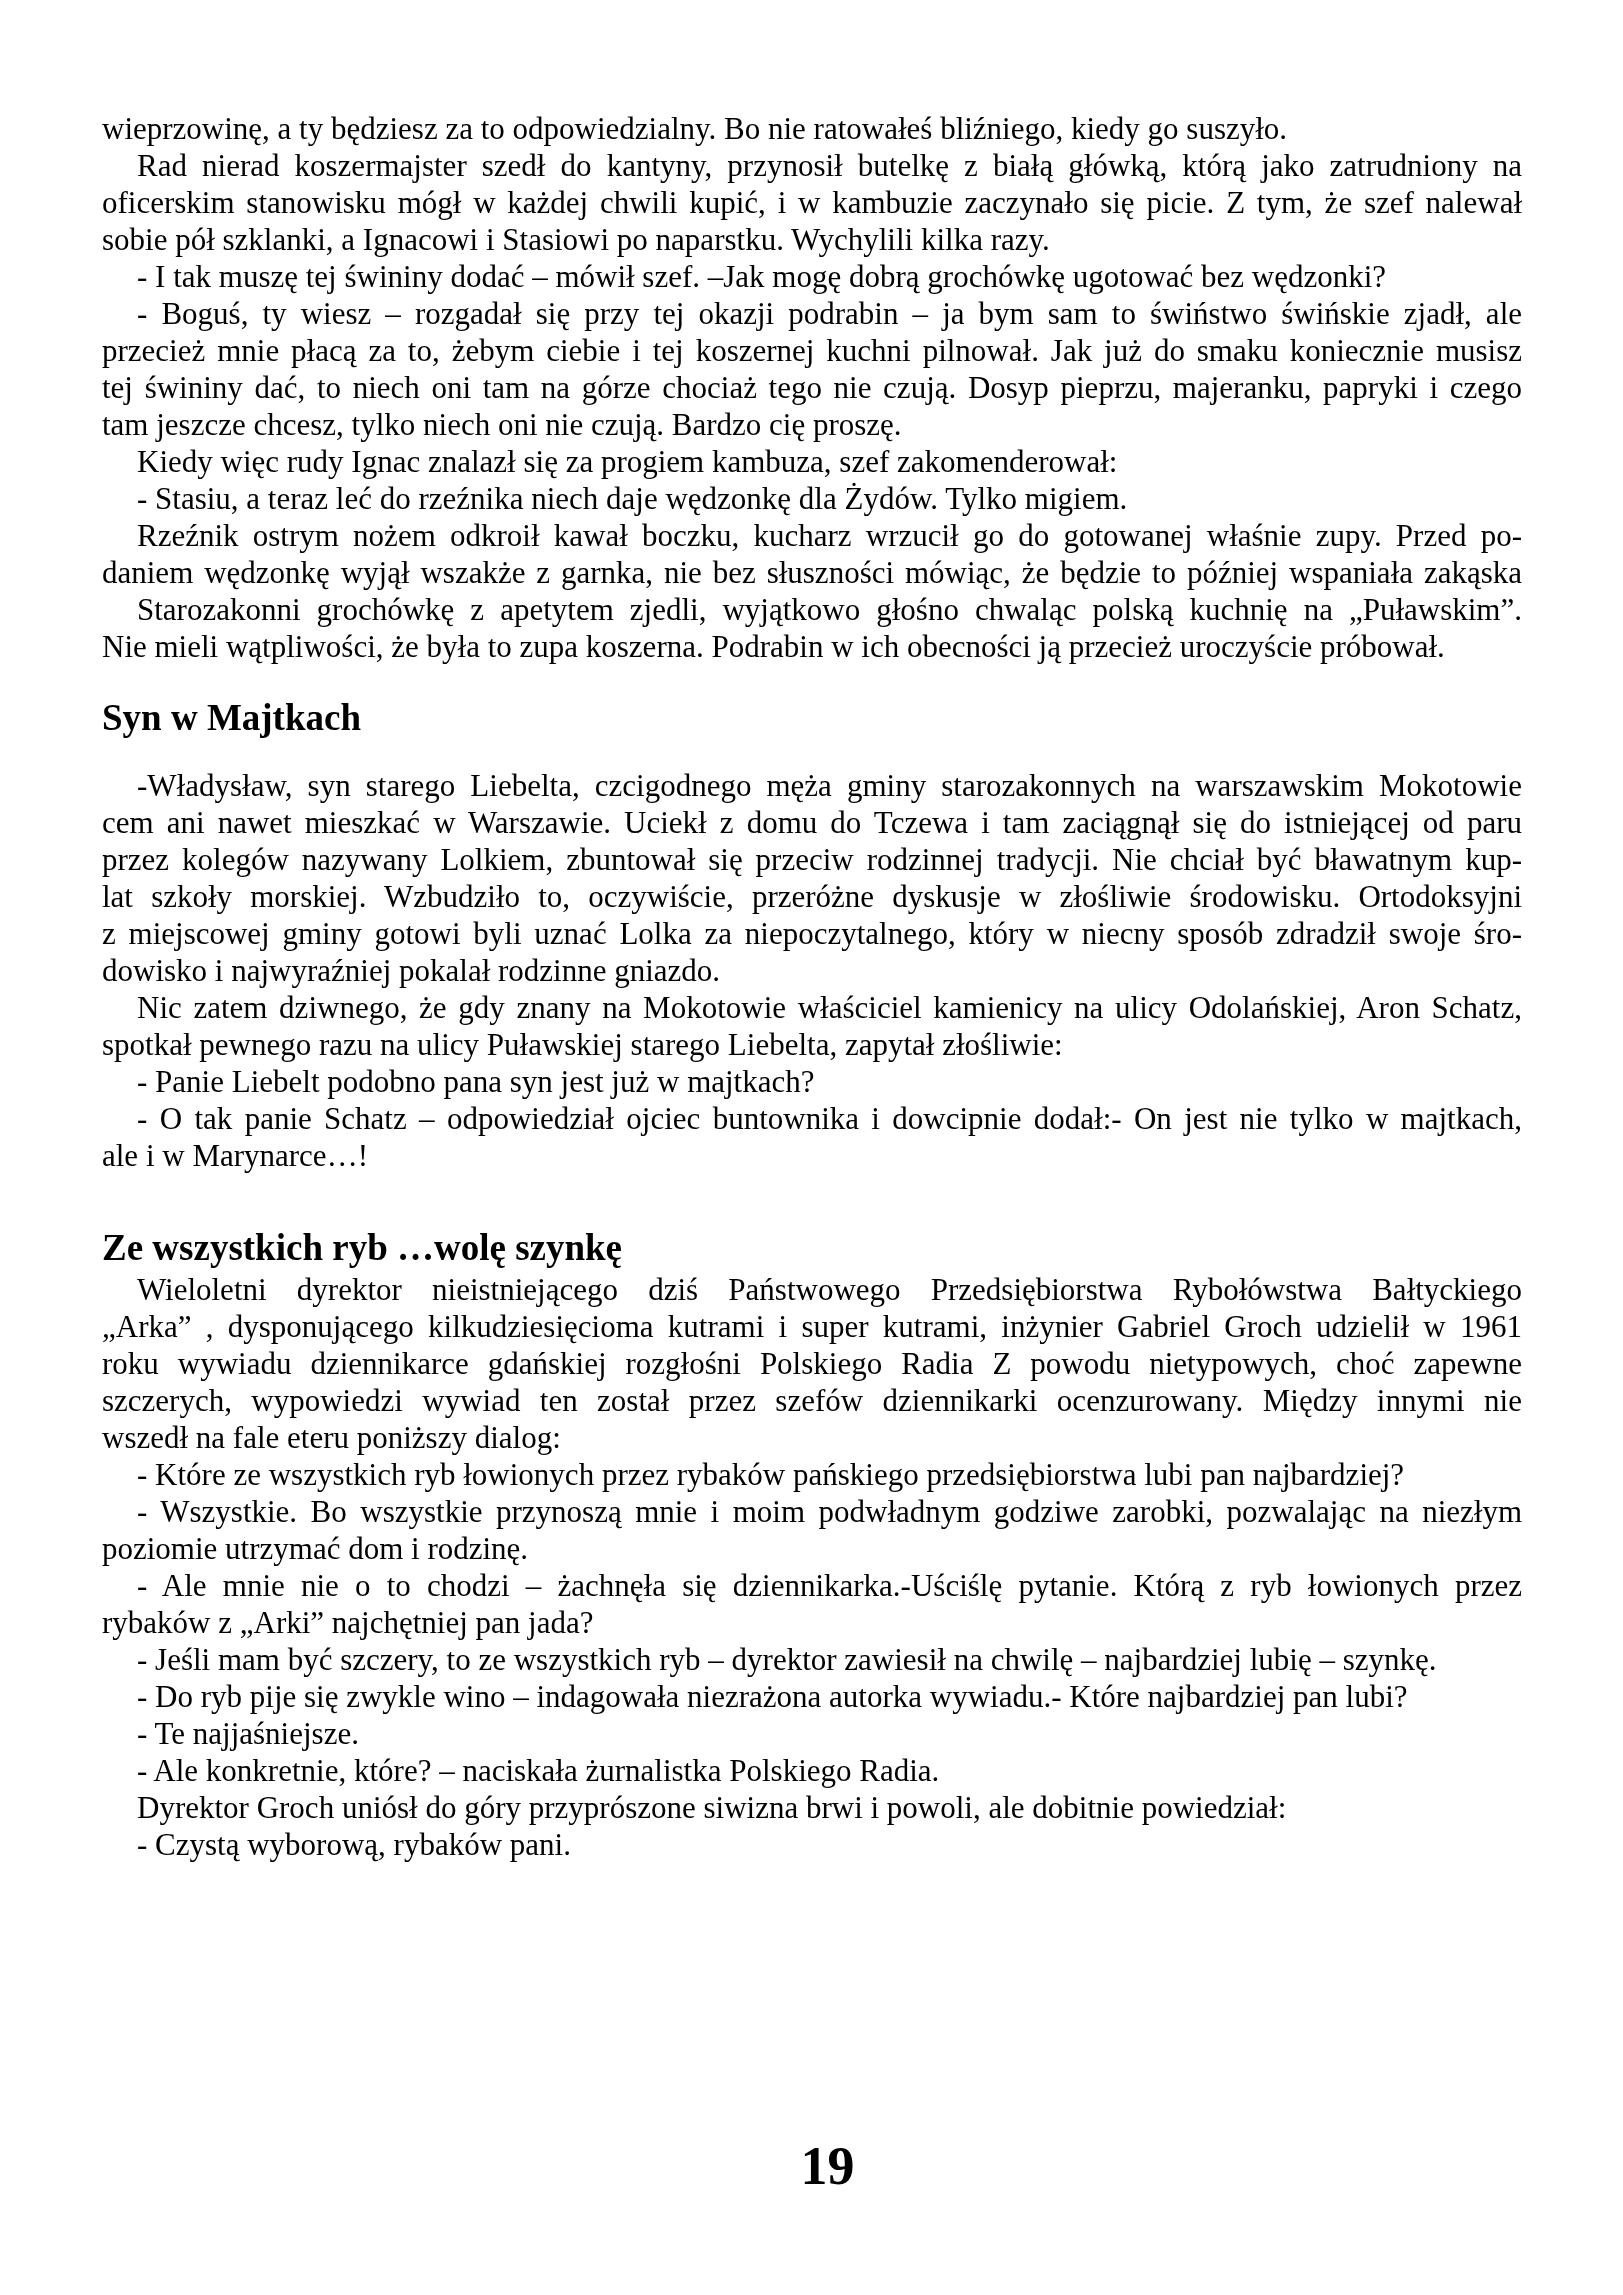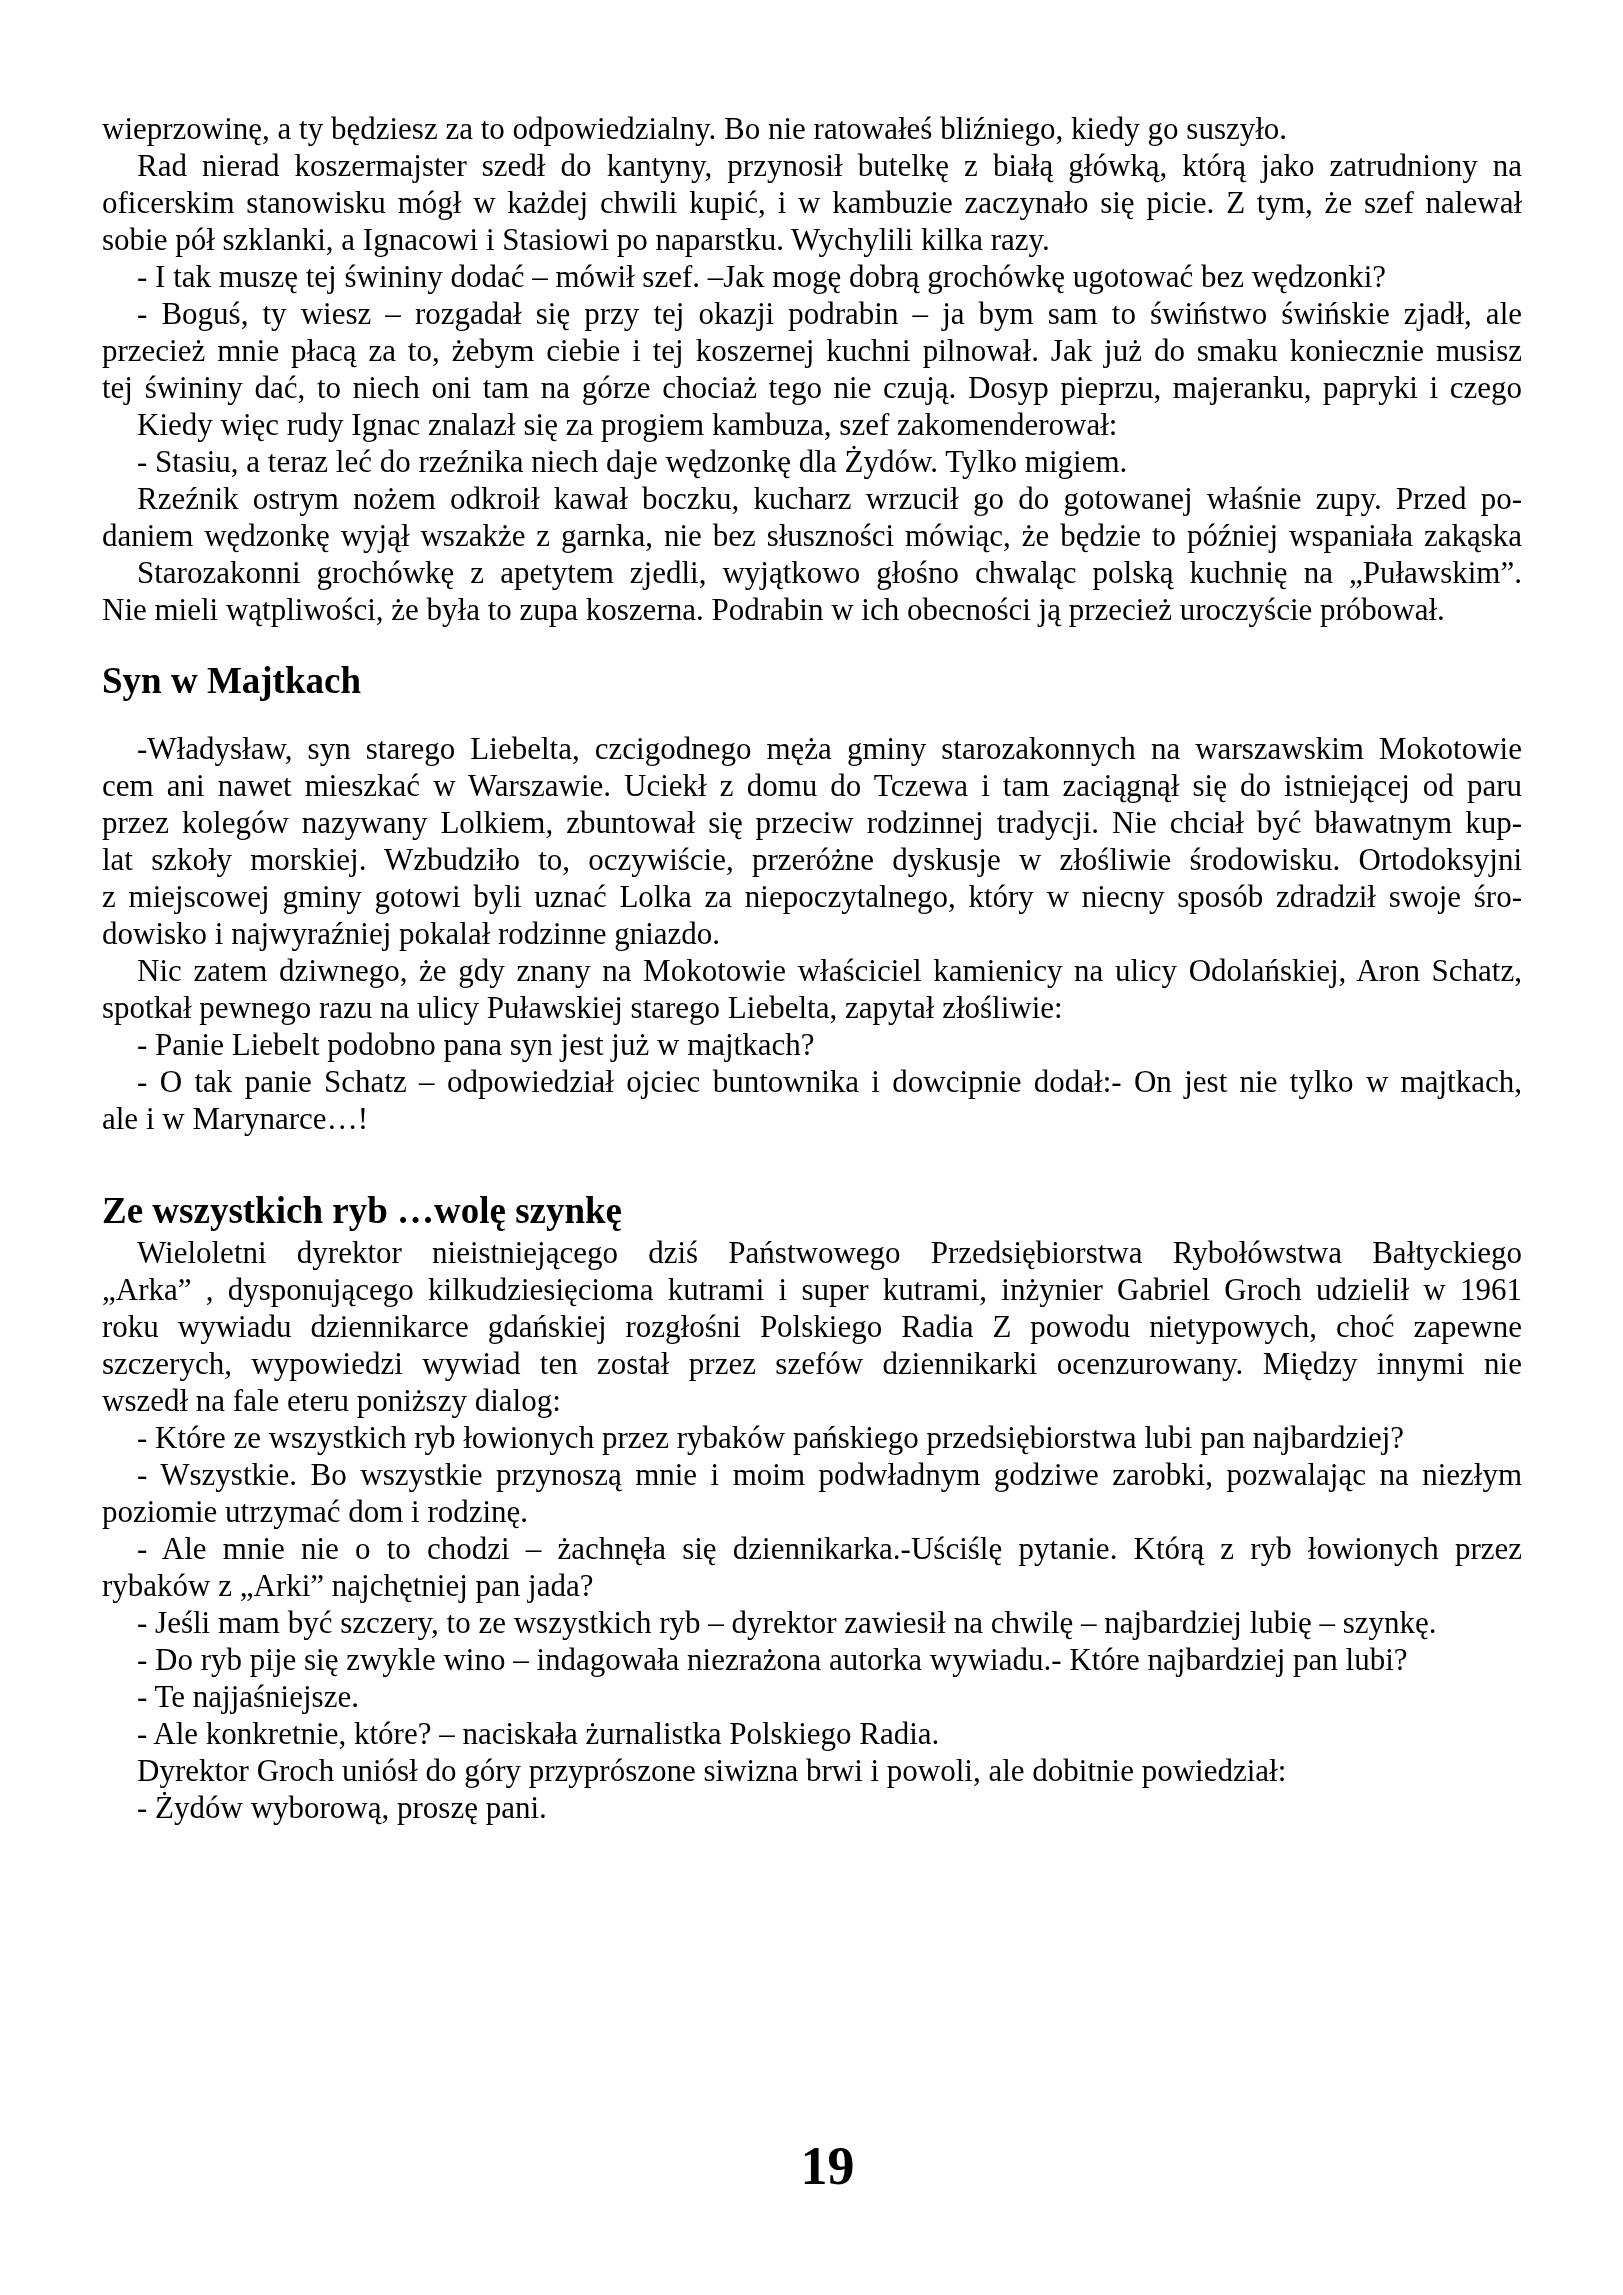--- a/index.html
+++ b/index.html
@@ -52,20 +52,21 @@
           <span class="line">oficerskim stanowisku mógł w każdej chwili kupić, i w kambuzie zaczynało się picie. Z tym, że szef nalewał</span>
           <span class="line last">sobie pół szklanki, a Ignacowi i Stasiowi po naparstku. Wychylili kilka razy.</span>
         </div>
         <div class="paragraph">
           <span class="line indent last">- I tak muszę tej świniny dodać – mówił szef. –Jak mogę dobrą grochówkę ugotować bez wędzonki?</span>
         </div>
         <div class="paragraph">
           <span class="line indent">- Boguś, ty wiesz – rozgadał się przy tej okazji podrabin – ja bym sam to świństwo świńskie zjadł, ale</span>
           <span class="line">przecież mnie płacą za to, żebym ciebie i tej koszernej kuchni pilnował. Jak już do smaku koniecznie musisz</span>
           <span class="line">tej świniny dać, to niech oni tam na górze chociaż tego nie czują. Dosyp pieprzu, majeranku, papryki i czego</span>
+          <span class="line last">tam jeszcze chcesz, tylko niech oni nie czują. Bardzo cię proszę.</span>
         </div>
         <div class="paragraph">
           <span class="line indent last">Kiedy więc rudy Ignac znalazł się za progiem kambuza, szef zakomenderował:</span>
         </div>
         <div class="paragraph">
           <span class="line indent last">- Stasiu, a teraz leć do rzeźnika niech daje wędzonkę dla Żydów. Tylko migiem.</span>
         </div>
         <div class="paragraph">
           <span class="line indent">Rzeźnik ostrym nożem odkroił kawał boczku, kucharz wrzucił go do gotowanej właśnie zupy. Przed po-</span>
           <span class="line">daniem wędzonkę wyjął wszakże z garnka, nie bez słuszności mówiąc, że będzie to później wspaniała zakąska</span>
@@ -126,19 +127,19 @@
         <div class="paragraph">
           <span class="line indent last">- Te najjaśniejsze.</span>
         </div>
         <div class="paragraph">
           <span class="line indent last">- Ale konkretnie, które? – naciskała żurnalistka Polskiego Radia.</span>
         </div>
         <div class="paragraph">
           <span class="line indent last">Dyrektor Groch uniósł do góry przyprószone siwizna brwi i powoli, ale dobitnie powiedział:</span>
         </div>
         <div class="paragraph">
-          <span class="line indent last">- Żydów wyborową, proszę pani.</span>
+          <span class="line indent last">- Czystą wyborową, rybaków pani.</span>
         </div>
       </section>
     </div>
   <div class="page-number">19</div>
 </div>
 
 
 </body></html>

